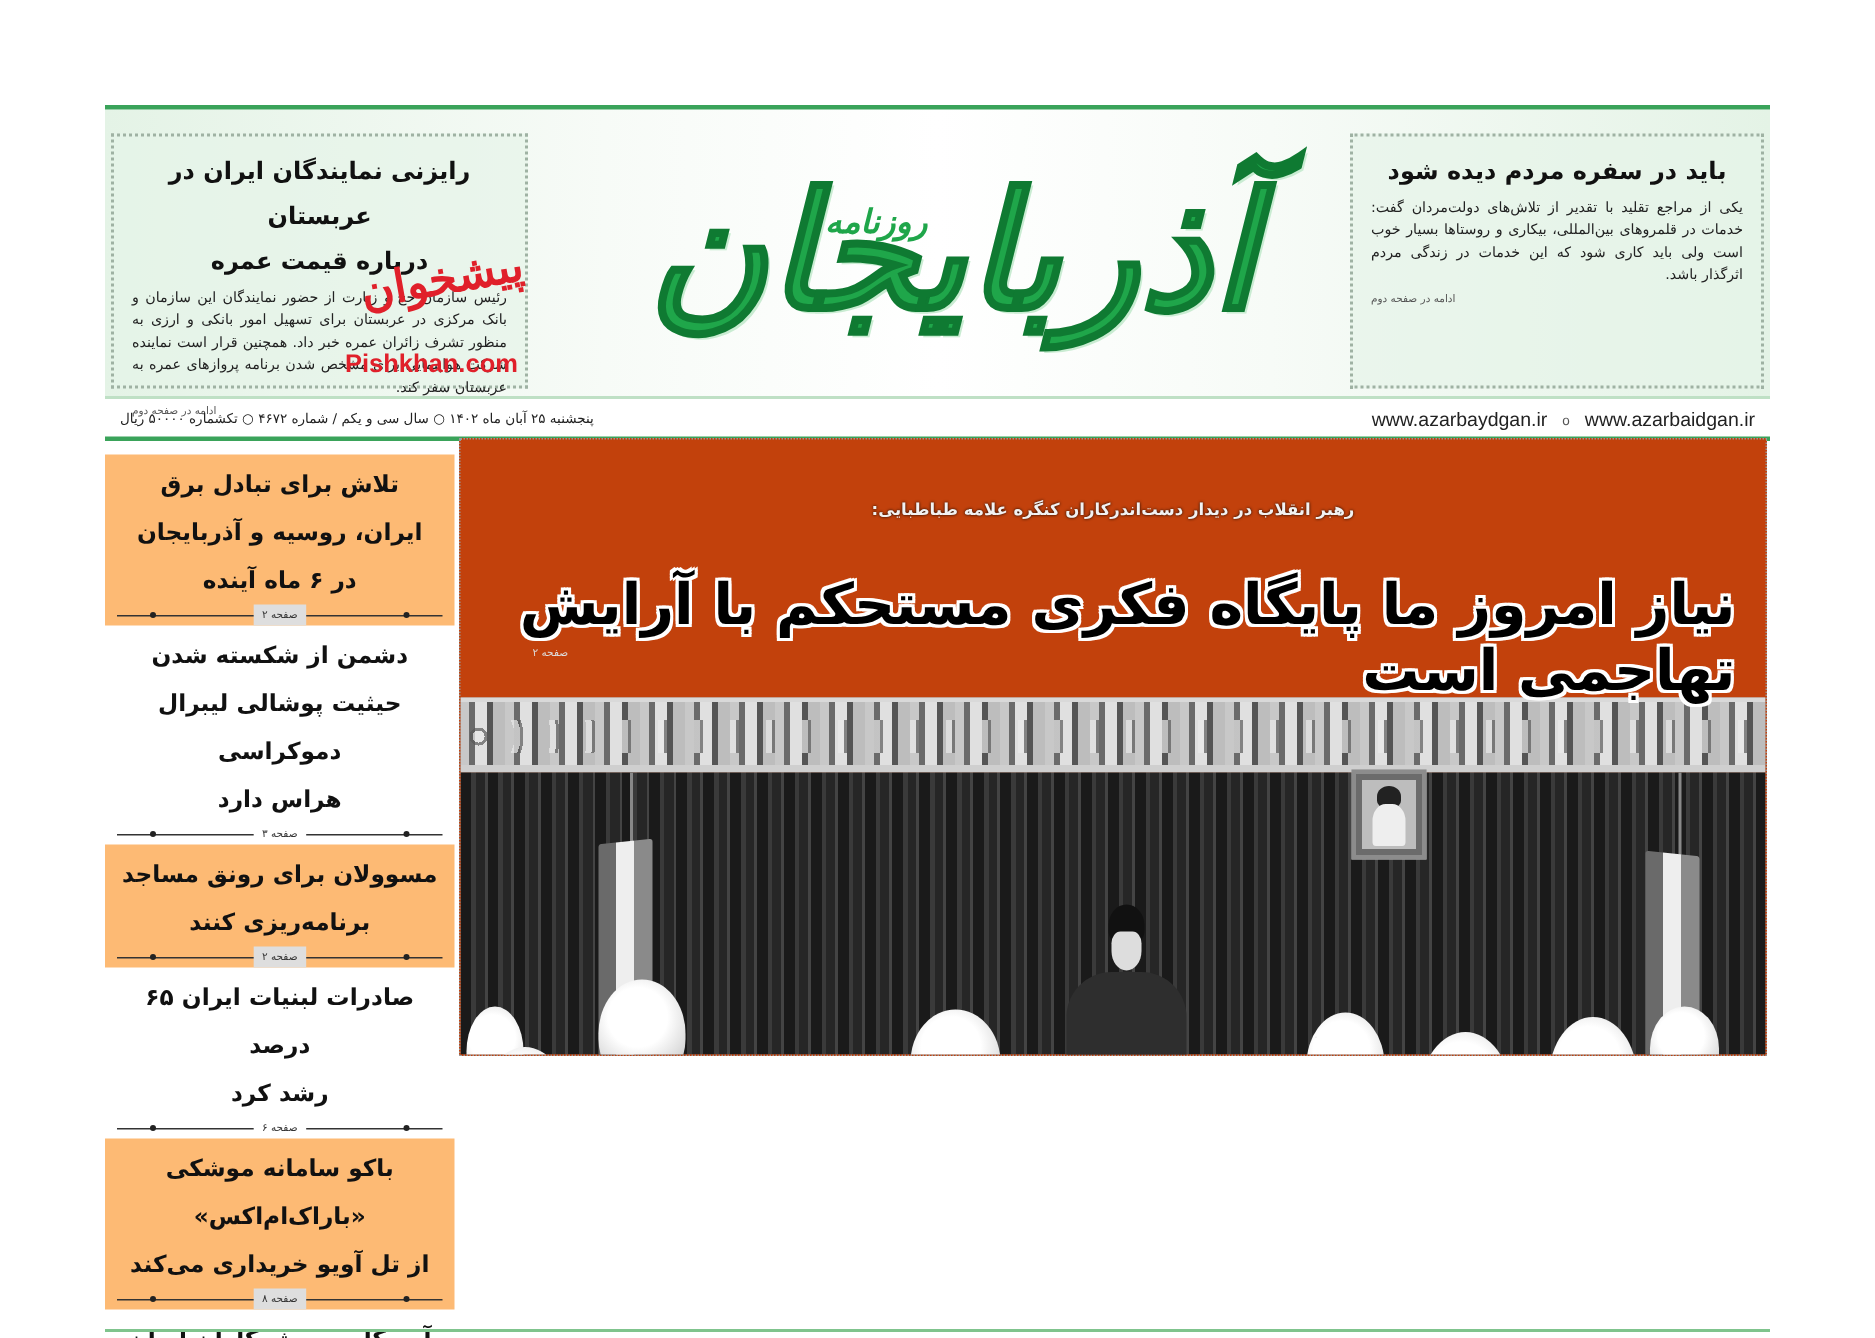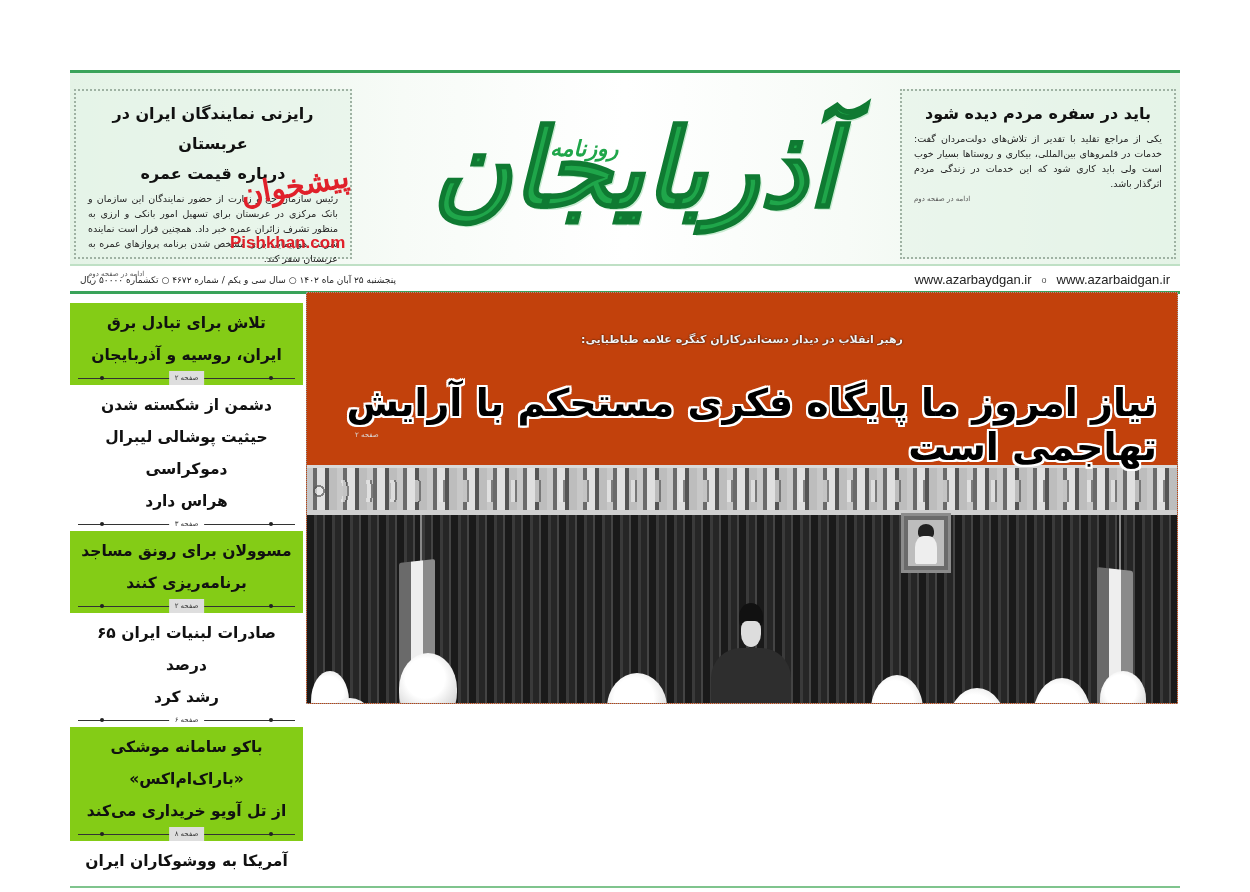--- a/index.html
+++ b/index.html
@@ -62,21 +62,21 @@
   }
   .dateline { direction: rtl; font-size: 9px; color: #222; }
   .websites { font-family: "Liberation Sans", sans-serif; font-size: 13px; color: #222; display: flex; gap: 10px; align-items: center; }
   .sep-ring { font-size: 9px; color: #555; }
 
   
   .sidebar { position: absolute; left: 70px; top: 303px; width: 233px; height: 585px; }
   .story {
     position: relative; direction: rtl; text-align: center; padding: 4px 6px 0;
   }
-  .story.shaded { background: #84cc16; }
+  .story.shaded { background: #fdba74; }
   .story-title {
     font-family: "DejaVu Sans", sans-serif; font-weight: bold; font-size: 15.5px;
     color: #111; line-height: 32px;
   }
   .story-ref {
     position: relative; height: 14px; margin: 0 2px;
   }
   .story-ref .rule { position: absolute; left: 0; right: 0; top: 7px; border-top: 1px solid #333; }
   .story-ref .dot-l, .story-ref .dot-r { position: absolute; top: 5px; width: 4px; height: 4px; background: #222; border-radius: 50%; }
   .story-ref .dot-l { left: 22px; } .story-ref .dot-r { right: 22px; }
@@ -187,20 +187,21 @@
       <span>www.azarbaydgan.ir</span>
       <span class="sep-ring">o</span>
       <span>www.azarbaidgan.ir</span>
     </div>
   </div>
 
   <div class="sidebar">
     <div class="story shaded">
       <div class="story-title">تلاش برای تبادل برق</div>
       <div class="story-title">ایران، روسیه و آذربایجان</div>
+      <div class="story-title">در ۶ ماه آینده</div>
       <div class="story-ref">
         <div class="rule"></div>
         <div class="dot-l"></div>
         <div class="dot-r"></div>
         <div class="label">صفحه ۲</div>
       </div>
     </div>
 
     <div class="story">
       <div class="story-title">دشمن از شکسته شدن</div>

